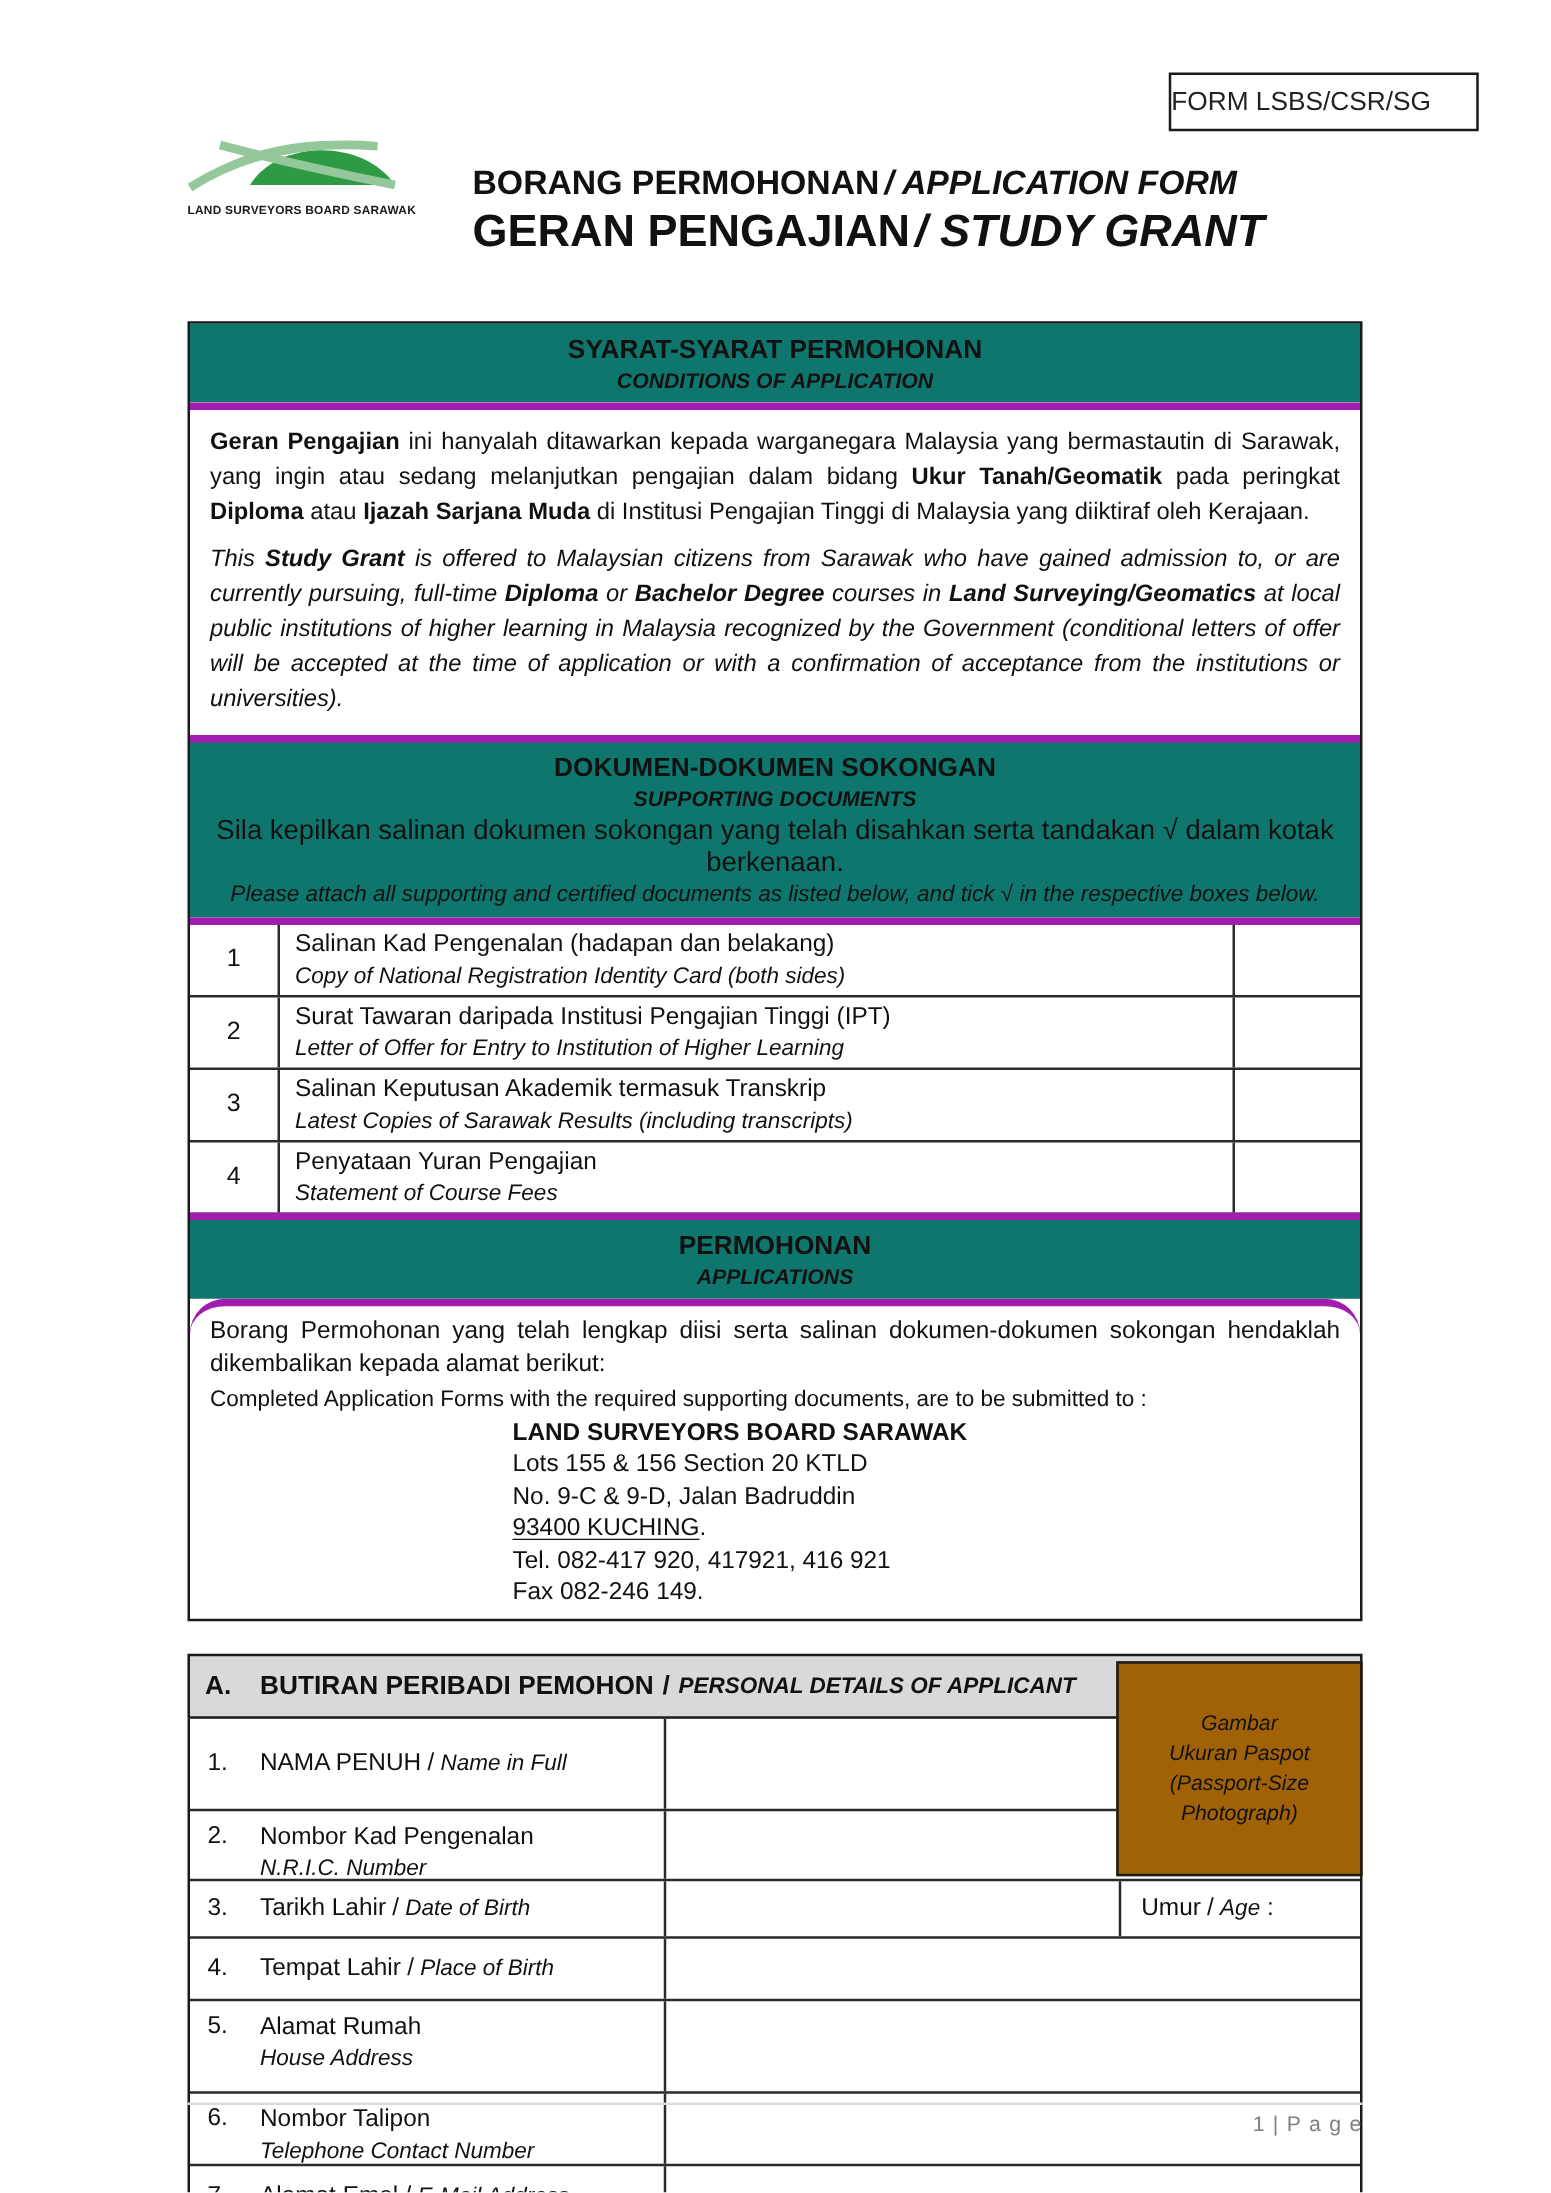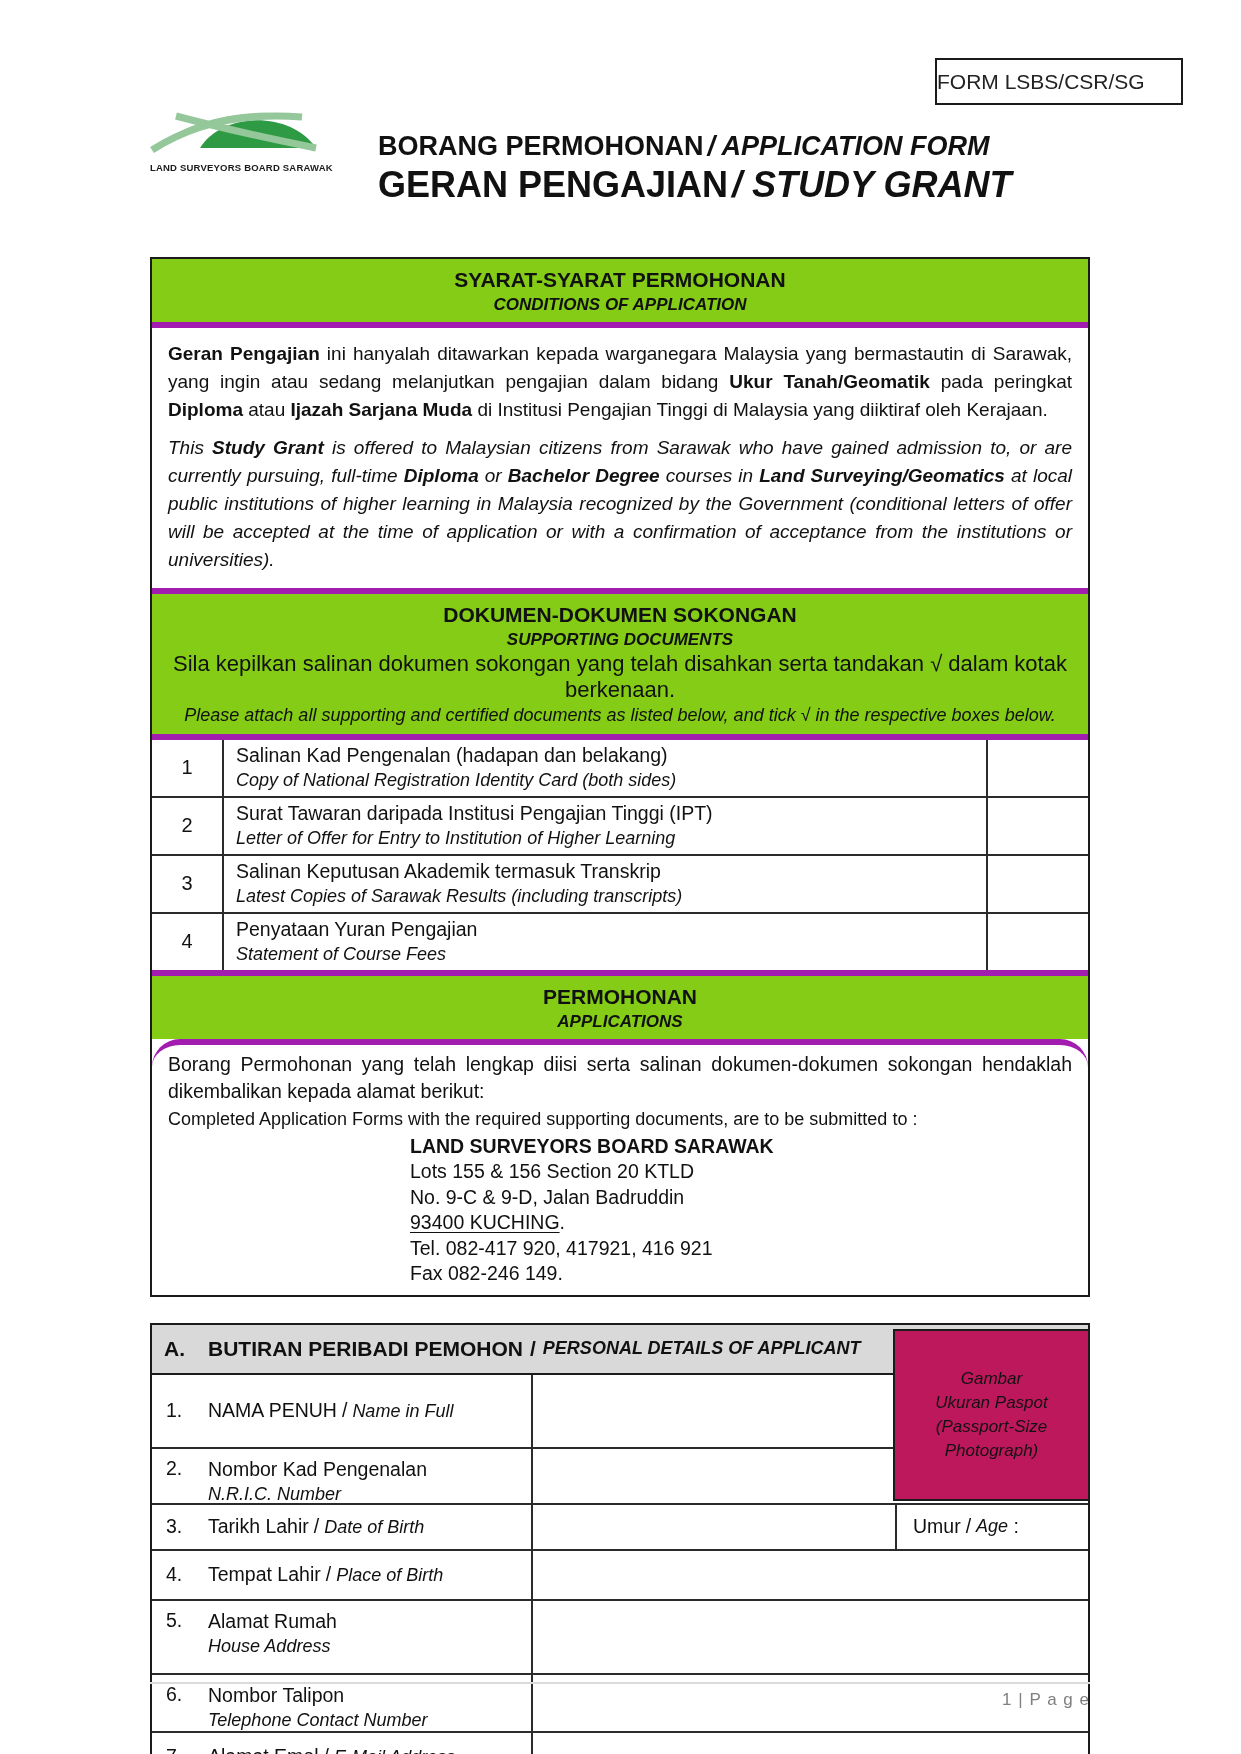--- a/index.html
+++ b/index.html
@@ -20,21 +20,21 @@
   .logo-caption { font-size:9.5px; font-weight:bold; letter-spacing:.2px; color:#1a1a1a; margin-top:2px; white-space:nowrap; }
   .titles { margin-left:60px; margin-top:26px; line-height:1.22; white-space:nowrap; }
   .title-line1 { font-size:27px; font-weight:bold; }
   .title-line2 { font-size:36px; font-weight:bold; }
   .t-en { font-style:italic; margin-left:4px; }
 
   
   .main-box { margin-top:50px; border:2px solid #1b1b1b; }
   .main-box > * + * { border-top:6px solid #a21caf; }
 
-  .banner { background:#84cc16; text-align:center; padding:7px 10px 6px 10px; }
+  .banner { background:#0f766e; text-align:center; padding:7px 10px 6px 10px; }
   .banner-my { font-size:21px; font-weight:bold; line-height:27px; }
   .banner-en { font-size:17px; font-weight:bold; font-style:italic; line-height:23px; }
   .banner-inst-my { font-size:22px; line-height:26px; }
   .banner-inst-en { font-size:18px; font-style:italic; line-height:25px; }
 
   .cond-body { padding:12px 16px 14px 16px; background:#fff; }
   .para-my { font-size:19px; line-height:28px; text-align:justify; }
   .para-en { font-size:19px; font-style:italic; line-height:28px; text-align:justify; margin-top:10px; }
   .b { font-weight:bold; }
 
@@ -55,21 +55,21 @@
   .addr-city u { text-underline-offset:3px; }
 
   
   .section-a { position:relative; margin-top:26px; }
   .sec-header { height:52px; background:#D9D9D9; border:2px solid #1b1b1b; display:flex; align-items:center; padding-left:12px; white-space:nowrap; }
   .sec-num { font-size:21px; font-weight:bold; width:44px; }
   .sec-title-my { font-size:21px; font-weight:bold; }
   .sec-sep { font-size:21px; font-weight:bold; margin:0 7px; }
   .sec-title-en { font-size:18px; font-weight:bold; font-style:italic; }
 
-  .photo-box { position:absolute; top:6px; right:0; width:197px; height:172px; background:#be185d;
+  .photo-box { position:absolute; top:6px; right:0; width:197px; height:172px; background:#a16207;
     border:2px solid #1b1b1b; z-index:5; display:flex; flex-direction:column; align-items:center;
     justify-content:center; font-size:17px; font-style:italic; line-height:24px; text-align:center; }
 
   .pa-table { border:2px solid #1b1b1b; border-top:none; }
   .p-row { display:flex; }
   .p-row + .p-row { border-top:2px solid #2b2b2b; }
   .p-label { width:381px; border-right:2px solid #2b2b2b; display:flex; padding-left:14px; }
   .p-num { width:42px; font-size:19.5px; }
   .p-lbl { flex:1; font-size:19.5px; }
   .p-en-inline { font-style:italic; font-size:18px; }

